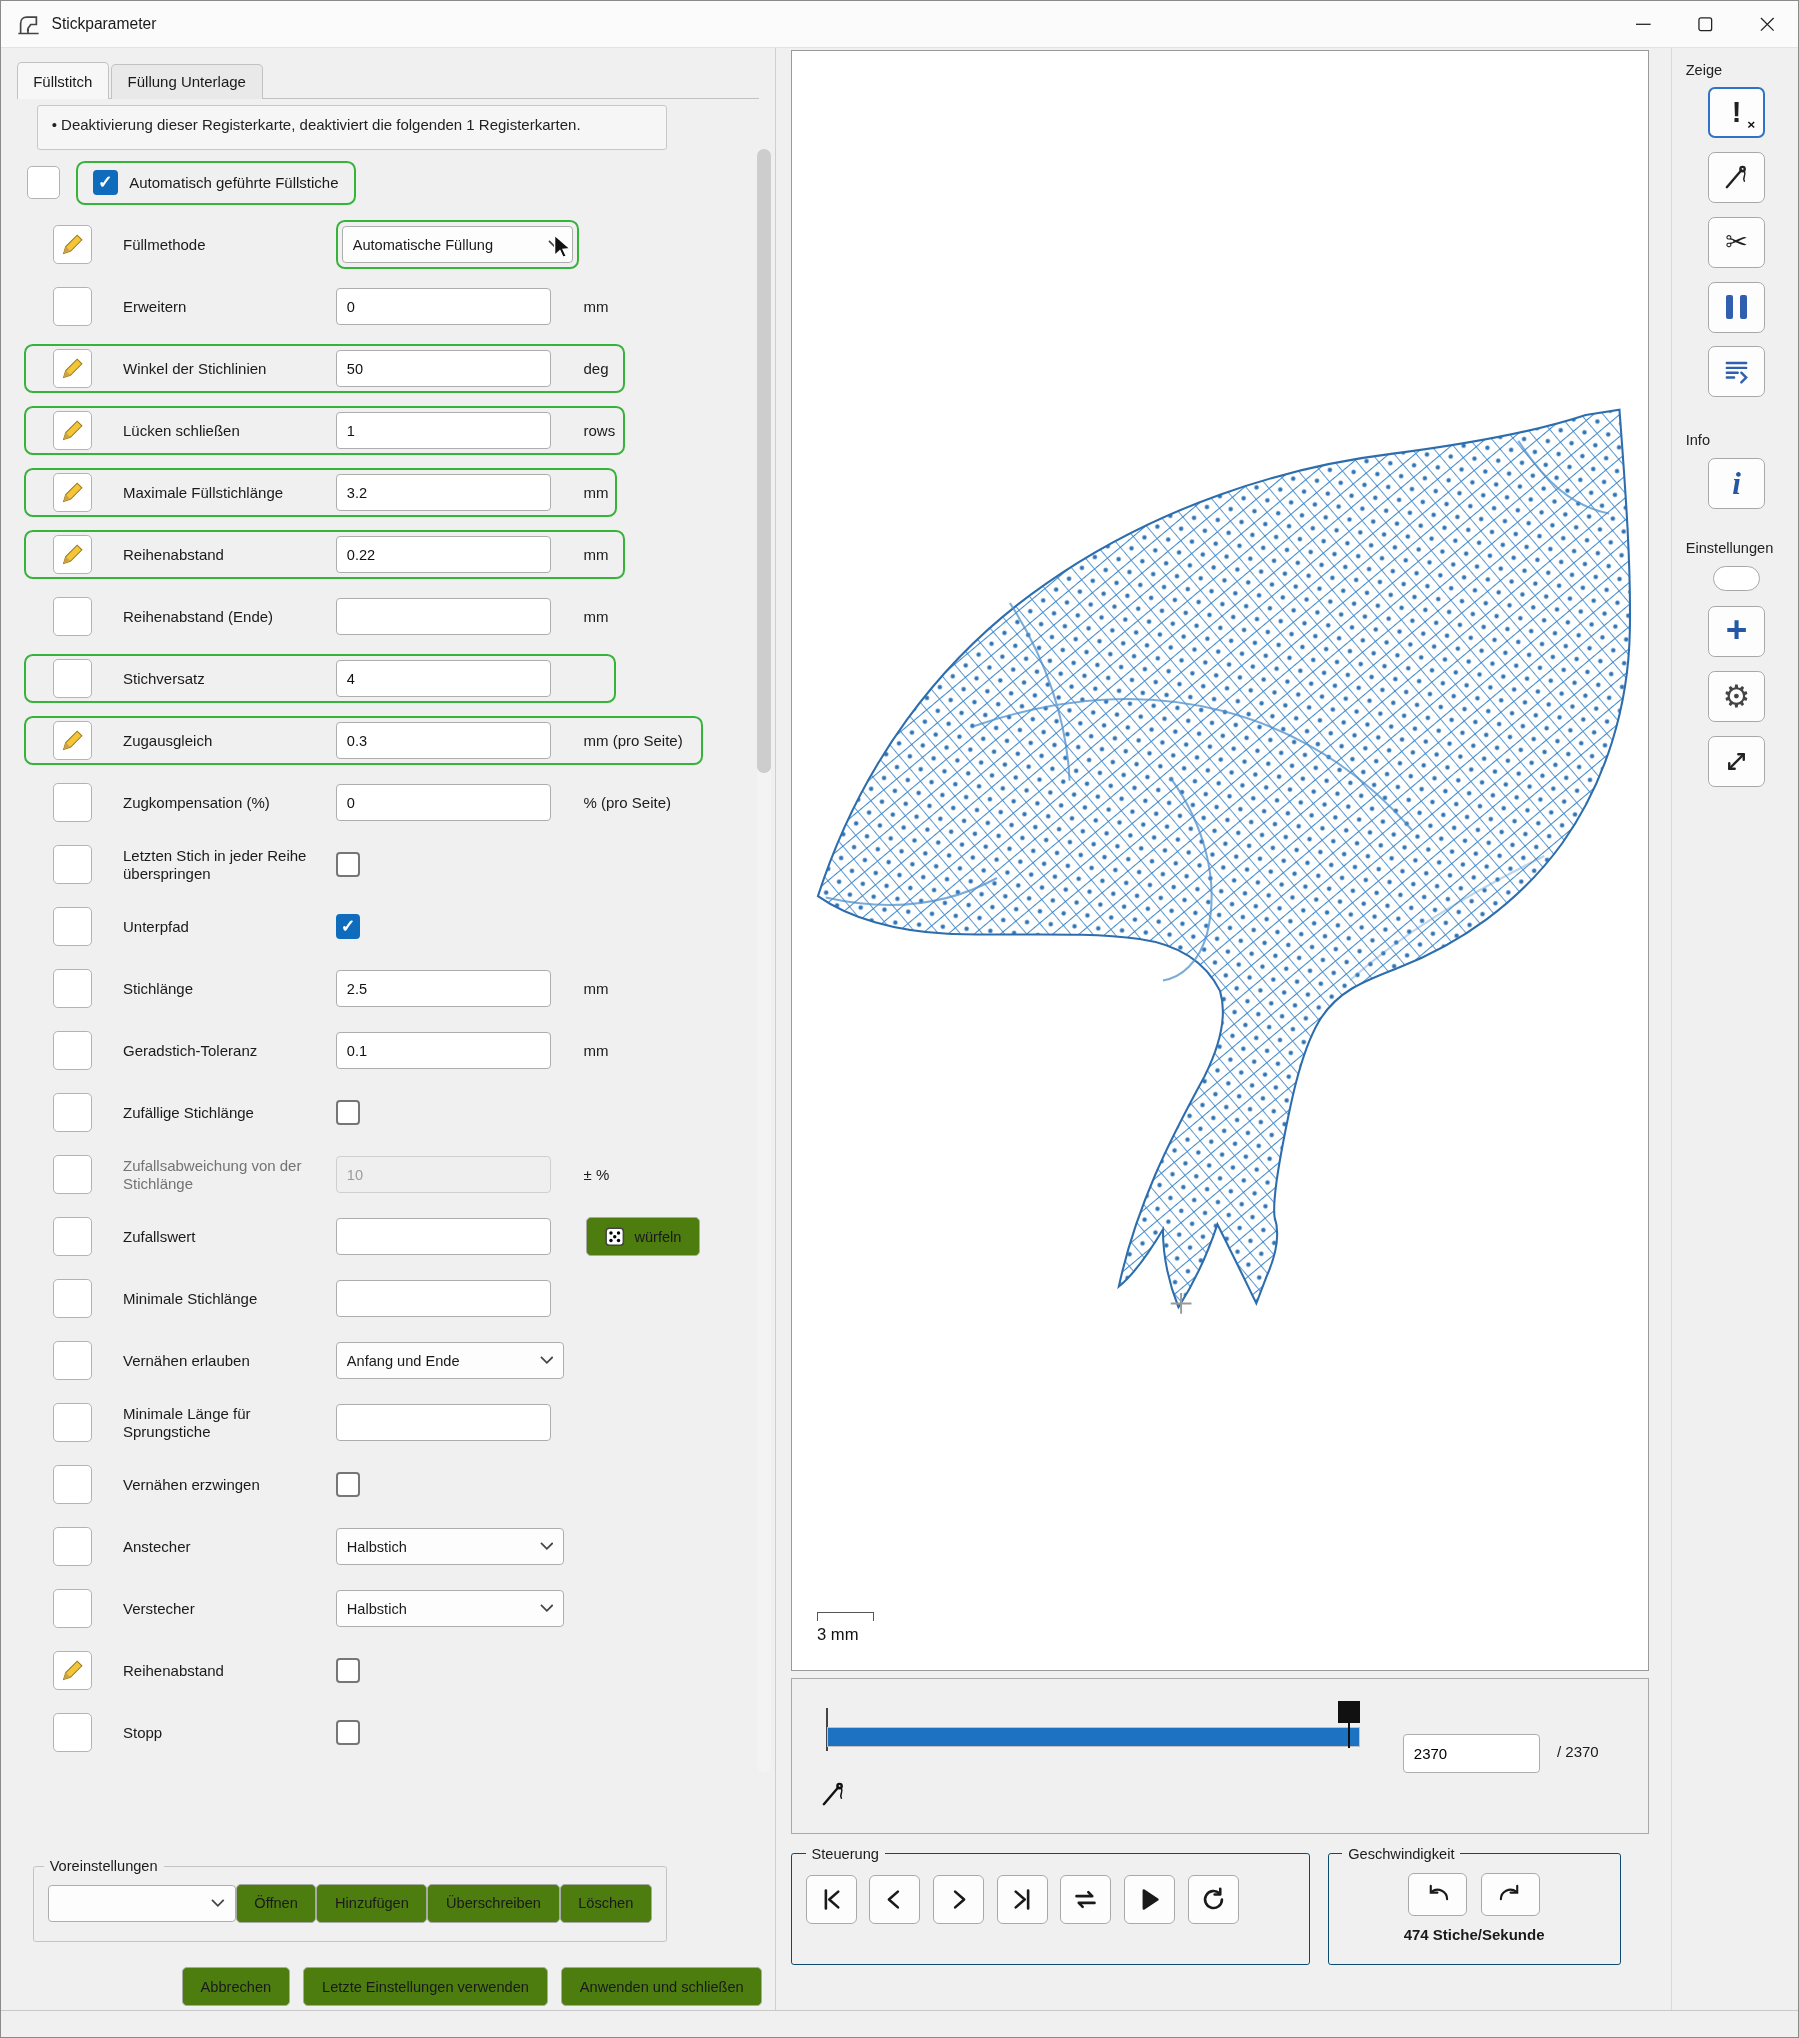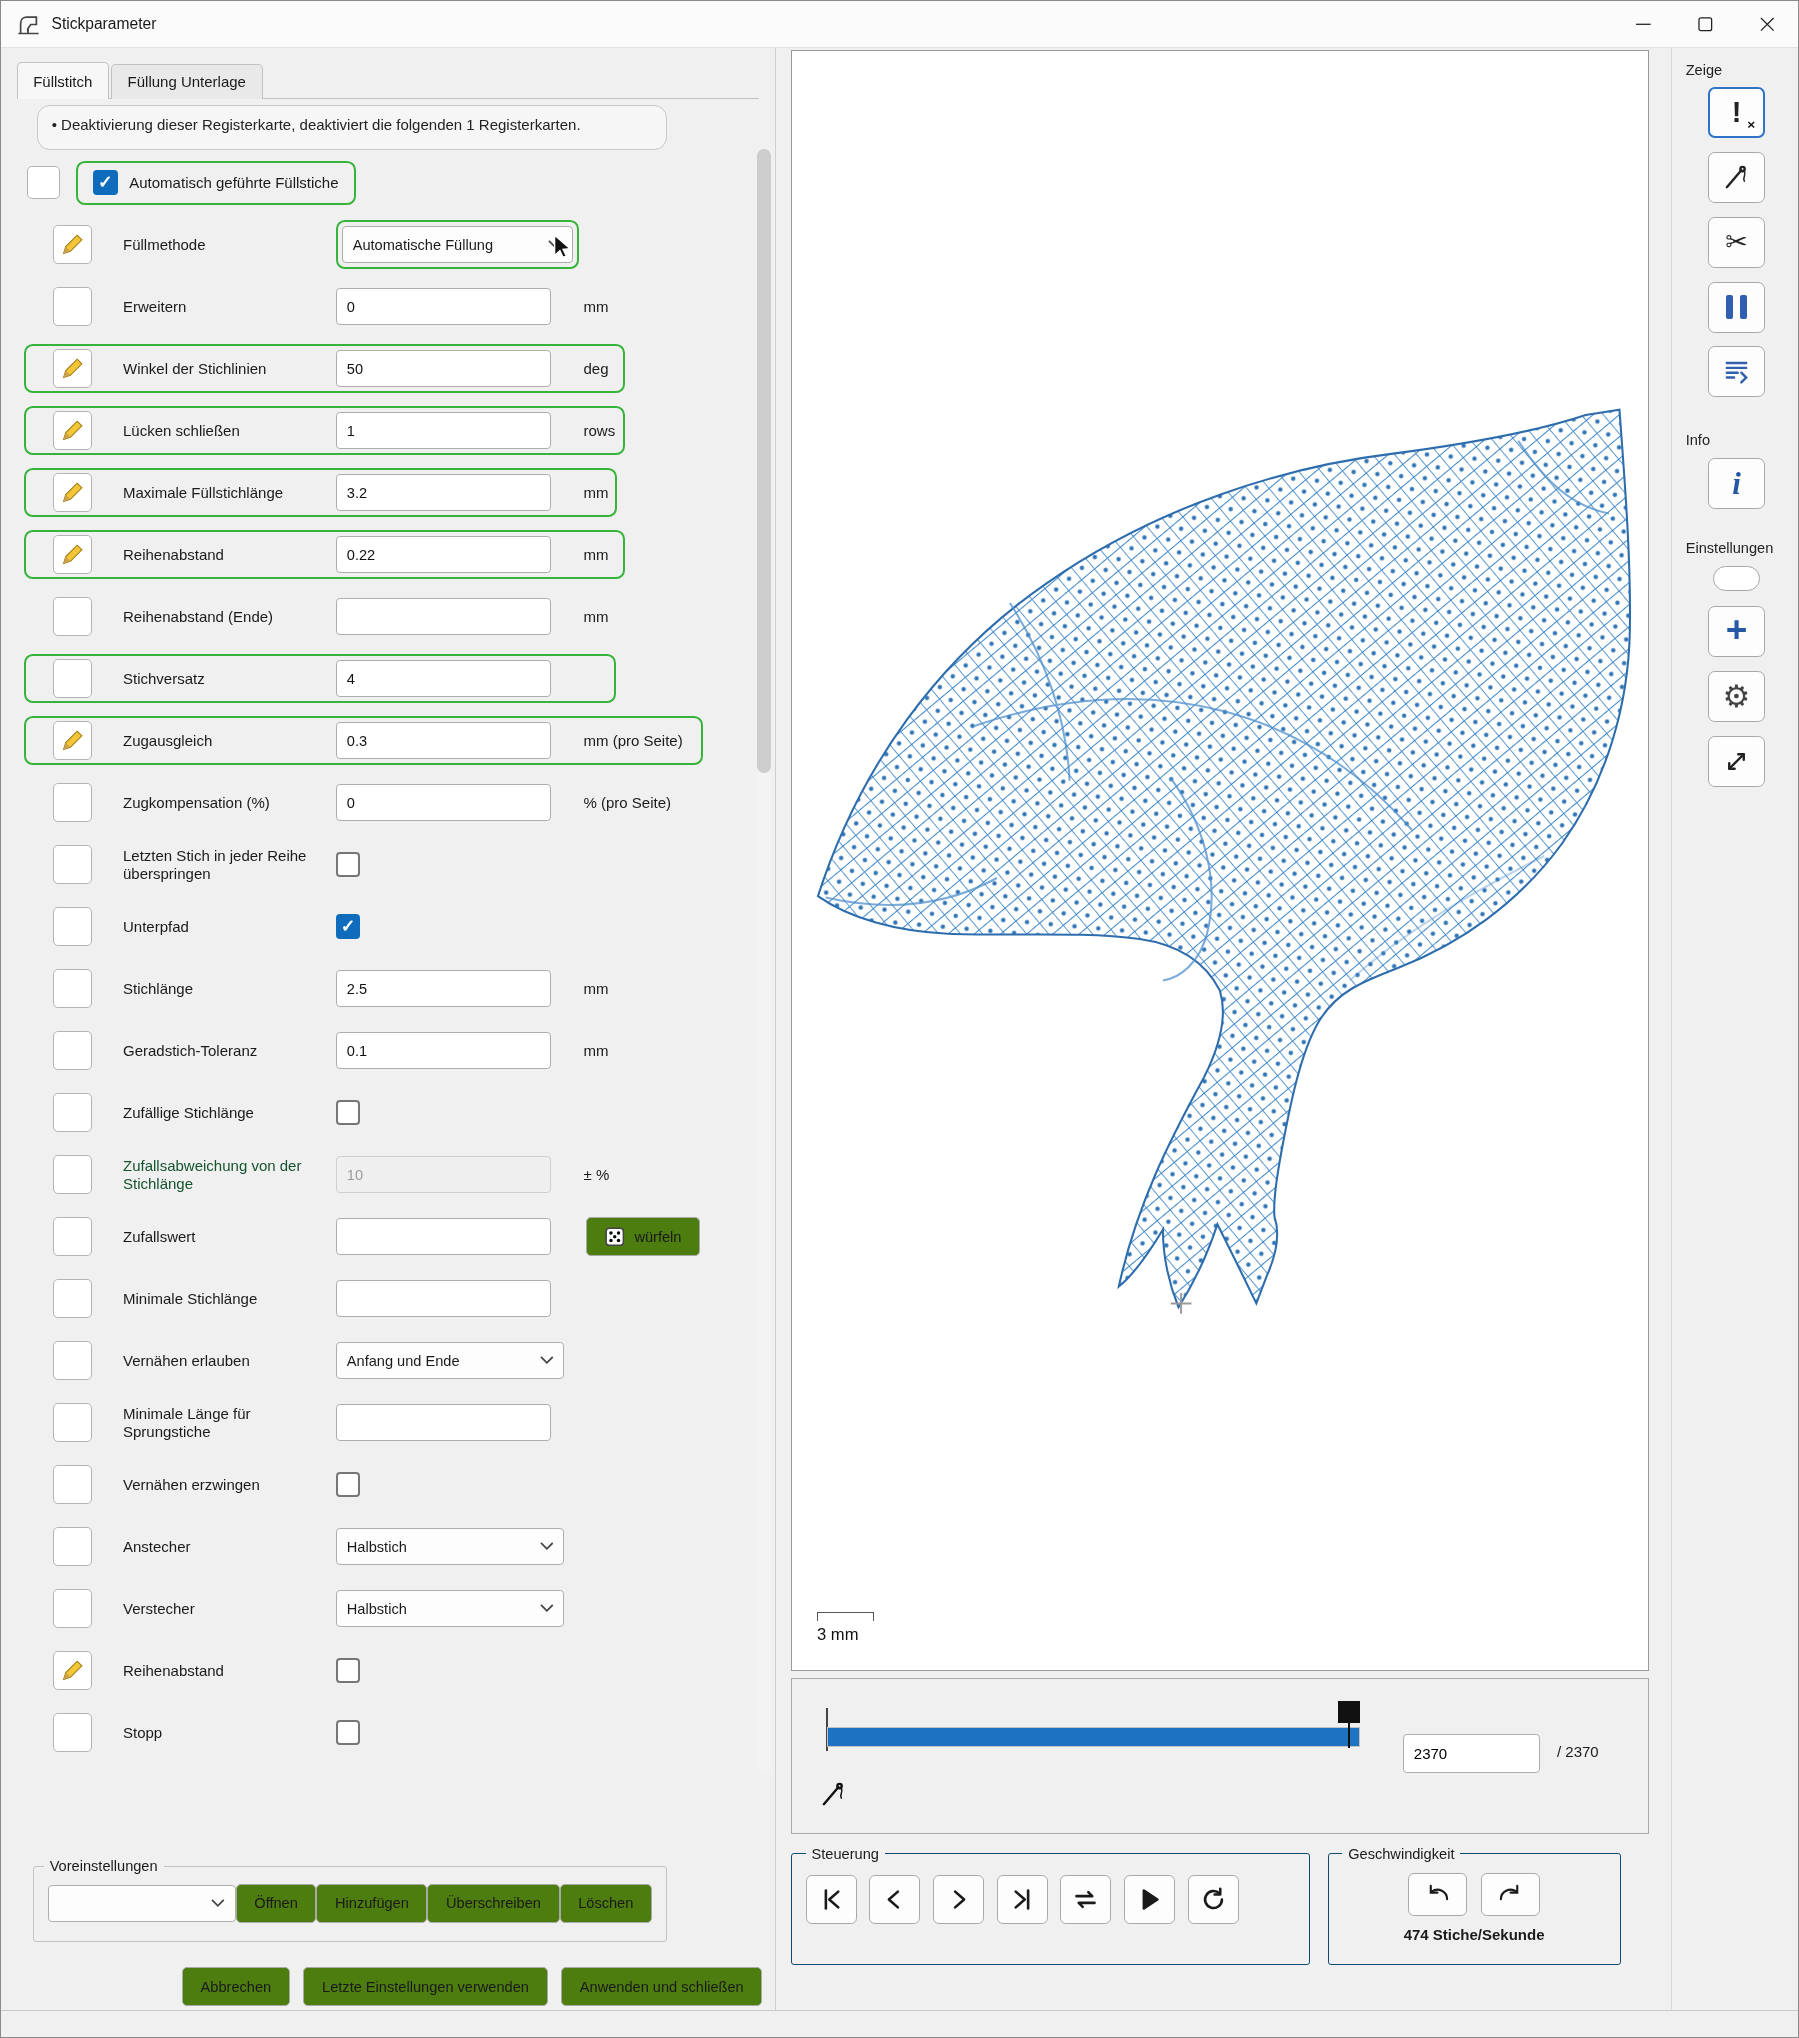--- a/index.html
+++ b/index.html
@@ -16,21 +16,21 @@
   .winbtn svg { width:16.6px; height:16.6px; stroke:#222; stroke-width:1.3; fill:none; }
 
   .main { position:relative; height:1964px; }
 
   
   .left-panel { position:absolute; left:0; top:0; width:775px; height:1964px; border-right:1px solid #cfcfcf; }
   .tabs { display:flex; margin:11.7px 15.6px 0 15.6px; border-bottom:1px solid #c2c2c2; height:39px; align-items:flex-end;}
   .tab { font-size:15px; padding:7.8px 15.6px 8.8px; border:1px solid #c2c2c2; border-bottom:none;
          background:#e9e9e9; border-radius:4.9px 4.9px 0 0; margin-right:2px; position:relative; top:1px;}
   .tab.active { background:#f7f7f7; padding-top:9.8px;margin-top:36px; }
-  .note { margin:5.9px 15.6px 0 36px; width:630px; min-height:45px; border:1px solid #c8c8c8; border-radius:13px;
+  .note { margin:5.9px 15.6px 0 36px; width:630px; min-height:45px; border:1px solid #c8c8c8; border-radius:3px;
           background:#f6f6f6; font-size:15px; padding:10.7px 13.7px; color:#222; overflow:hidden;}
   .params { margin-top:2px; }
 
   .row { position:relative; display:flex; align-items:center; min-height:62px; padding-left:52px; }
   .iconbox { width:39px; height:39px; background:#fff; border:1px solid #b3b3b3; border-radius:4.9px;
              display:flex; align-items:center; justify-content:center; flex:0 0 auto; }
   .iconbox svg { width:25px; height:25px; }
   .iconbox.small { width:33px; height:33px; }
   .rlabel { margin-left:31px; width:213px; font-size:15px; line-height:1.2; }
   .ctrl { width:228px; flex:0 0 auto; display:flex; align-items:center; }
@@ -42,21 +42,21 @@
             display:flex; align-items:center; justify-content:space-between; padding:0 9.8px; font-size:14.6px;}
   .select svg { width:13.7px; height:8.8px; stroke:#444; stroke-width:1.8; fill:none; }
   .cb { width:24.4px; height:24.4px; border:2px solid #767676; border-radius:3.9px; background:#fff; position:relative; }
   .cb.checked { background:#0f6cbd; border-color:#0f6cbd; }
   .cb.checked::after { content:"\2713"; position:absolute; inset:0; display:flex; align-items:center;
                        justify-content:center; color:#fff; font-size:17.6px; font-weight:bold; }
   .hl { position:absolute; left:23.4px; top:6.8px; bottom:6.8px; border:2.9px solid #36b43a; border-radius:8.8px; pointer-events:none; }
   .hlwrap { display:inline-flex; align-items:center; gap:11.7px; border:2.9px solid #36b43a; border-radius:8.8px;
             padding:7.8px 15.6px; margin-left:15.6px; }
   .selwrap { display:inline-block; border:2.9px solid #36b43a; border-radius:8.8px; padding:3.9px; }
-  .row.dis .rlabel { color:#14532d; }
+  .row.dis .rlabel { color:#737373; }
   .albl { font-size:15px; }
 
   .btn { height:39px; padding:0 17.6px; background:#4d7c0f; border:1px solid #a9a9a9; border-radius:4.9px;
          font-size:14.6px; display:inline-flex; align-items:center; justify-content:center; gap:8.8px; color:#1a1a1a; }
   .dicebtn { margin-left:21.5px; }
   .dicebtn svg { width:21.5px; height:21.5px; }
 
   .lp-scroll { position:absolute; right:3.9px; top:101px; height:1623px; width:13.7px; background:#f3f3f3; border-radius:6.8px; }
   .lp-thumb { position:absolute; top:0; left:0; width:13.7px; height:624px; background:#cdcdcd; border-radius:6.8px; }
 

